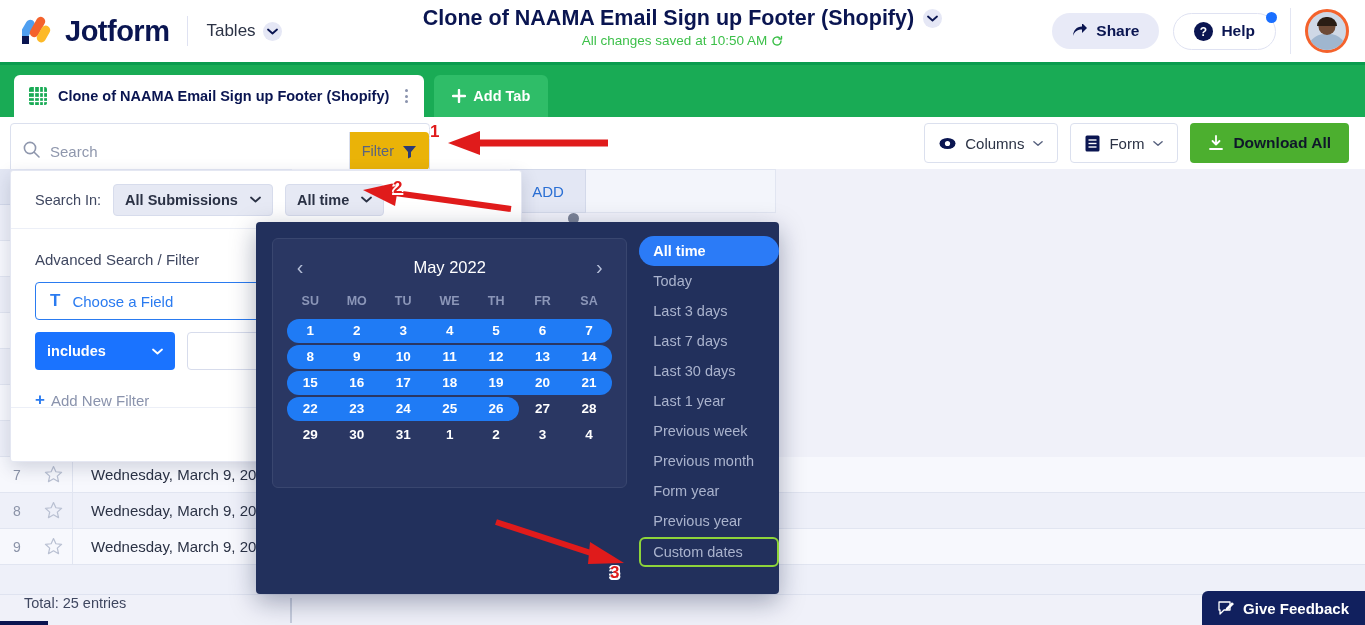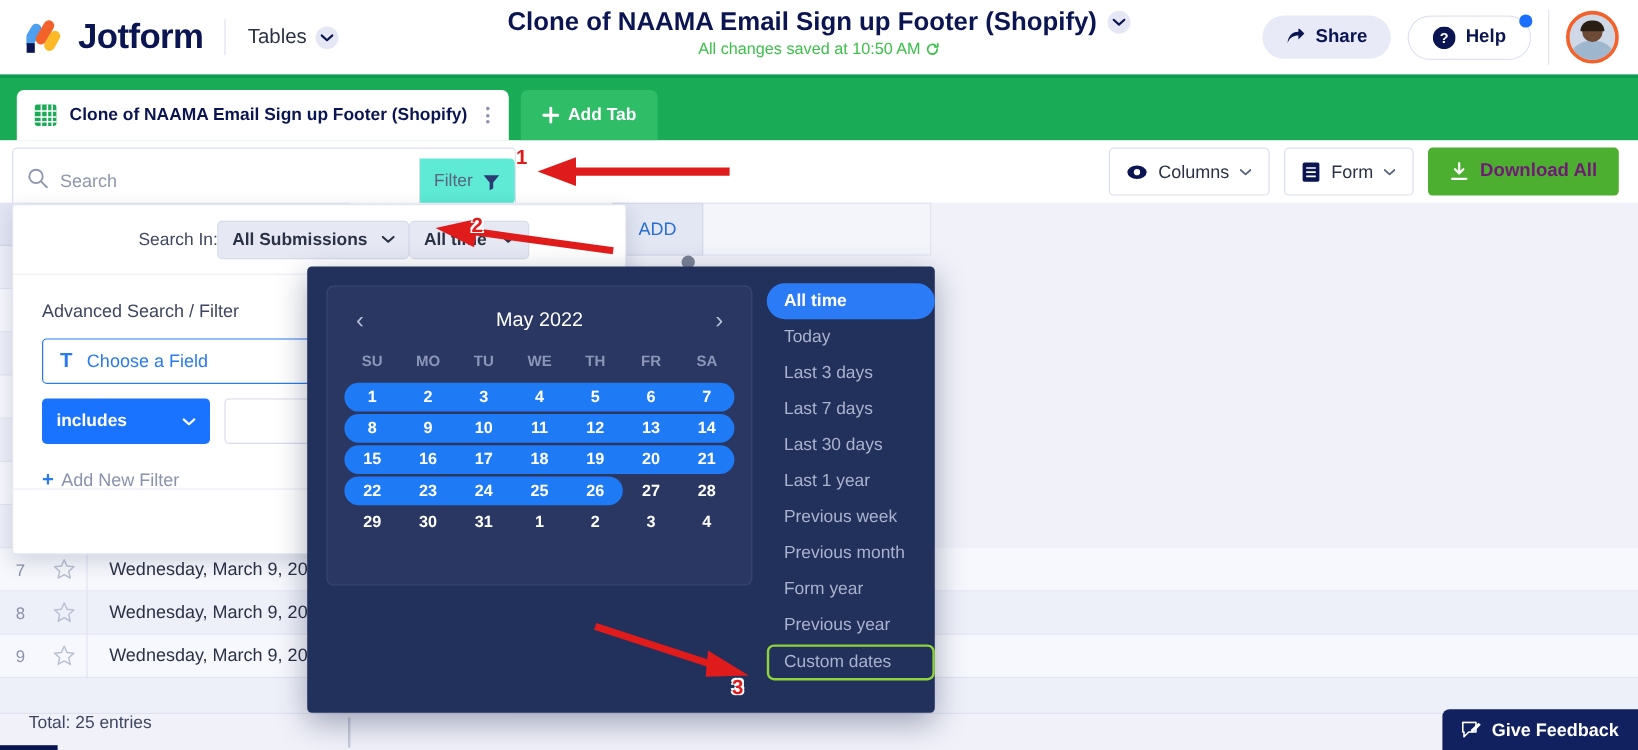--- a/index.html
+++ b/index.html
@@ -97,32 +97,32 @@
     border: 1px solid #dbe0ee; border-radius: 4px; background: #fff; display: flex; align-items: center;
   }
   .search-ico { margin: 0 10px 0 12px; }
   .search-input {
     border: none; outline: none; flex: 1; font-size: 15px; color: #2b3245;
     font-family: "Liberation Sans", sans-serif; background: transparent;
   }
   .search-input::placeholder { color: #8f97ad; }
   .filter-btn {
     height: 38px; display: flex; align-items: center; gap: 8px;
-    padding: 0 12px; border-left: 1px solid #dbe0ee; background: #5eead4;
+    padding: 0 12px; border-left: 1px solid #dbe0ee; background: #eab308;
     font-size: 14.5px; color: #5a6480; cursor: pointer; border-radius: 0 4px 4px 0;
   }
   .tb-right { position: absolute; right: 16px; top: 6px; display: flex; align-items: center; gap: 12px; margin-left: 40px; }
   .tb-btn {
     display: flex; align-items: center; gap: 9px; height: 40px; padding: 0 14px;
     border: 1px solid #dbe0ee; border-radius: 4px; background: #fff;
     font-size: 15px; color: #2b3245; cursor: pointer;
   }
   .dl-btn {
     display: flex; align-items: center; gap: 9px; height: 40px; padding: 0 18px;
-    border-radius: 4px; background: #4caf2f; color: #701a75; font-size: 15.5px;
+    border-radius: 4px; background: #4caf2f; color: #0f172a; font-size: 15.5px;
     font-weight: bold; cursor: pointer;
   }
 
   
   .table-area { position: absolute; left: 0; top: 169px; width: 1365px; height: 425px; background: #f0f1f9; }
   .tbl-headrow {
     position: absolute; left: 0; top: 0; width: 292px; height: 36px;
     background: #e3e7f4; border-bottom: 1px solid #d3d9ea;
   }
   .hdr-add {
@@ -161,22 +161,22 @@
   .total-txt { font-size: 14.5px; color: #3f4760; padding-left: 24px; }
   .footer-sep { position: absolute; left: 290px; top: 3px; width: 2px; height: 25px; background: #c6ccdc; }
   .scroll-nub { position: absolute; left: 0; bottom: 0; width: 48px; height: 4px; background: #0a1551; }
 
   
   .filter-panel {
     position: absolute; left: 10px; top: 170px; width: 512px; height: 292px;
     background: #fff; border: 1px solid #e4e7f2; border-radius: 3px;
     box-shadow: 0 6px 18px rgba(20,30,70,.16);
   }
-  .fp-top { height: 58px; display: flex; align-items: center; padding-left: 24px; 
-            border-bottom: 1px solid #eceff7; justify-content: center; }
+  .fp-top { height: 58px; display: flex; align-items: center; padding-left: 24px; gap: 12px;
+            border-bottom: 1px solid #eceff7; }
   .fp-lbl { font-size: 14.5px; color: #3f4760; }
   .sel-pill {
     display: flex; align-items: center; gap: 12px; background: #e6e9f4;
     border: 1px solid #d7dcec; border-radius: 4px; padding: 7px 11px;
     font-size: 14.5px; color: #2b3245; font-weight: bold; cursor: pointer;
   }
   .fp-body { padding: 22px 24px 0 24px; }
   .fp-section-title { font-size: 15px; color: #3f4760; margin-bottom: 14px; }
   .choose-field {
     height: 38px; border: 1px solid #2a7bf0; border-radius: 4px;

